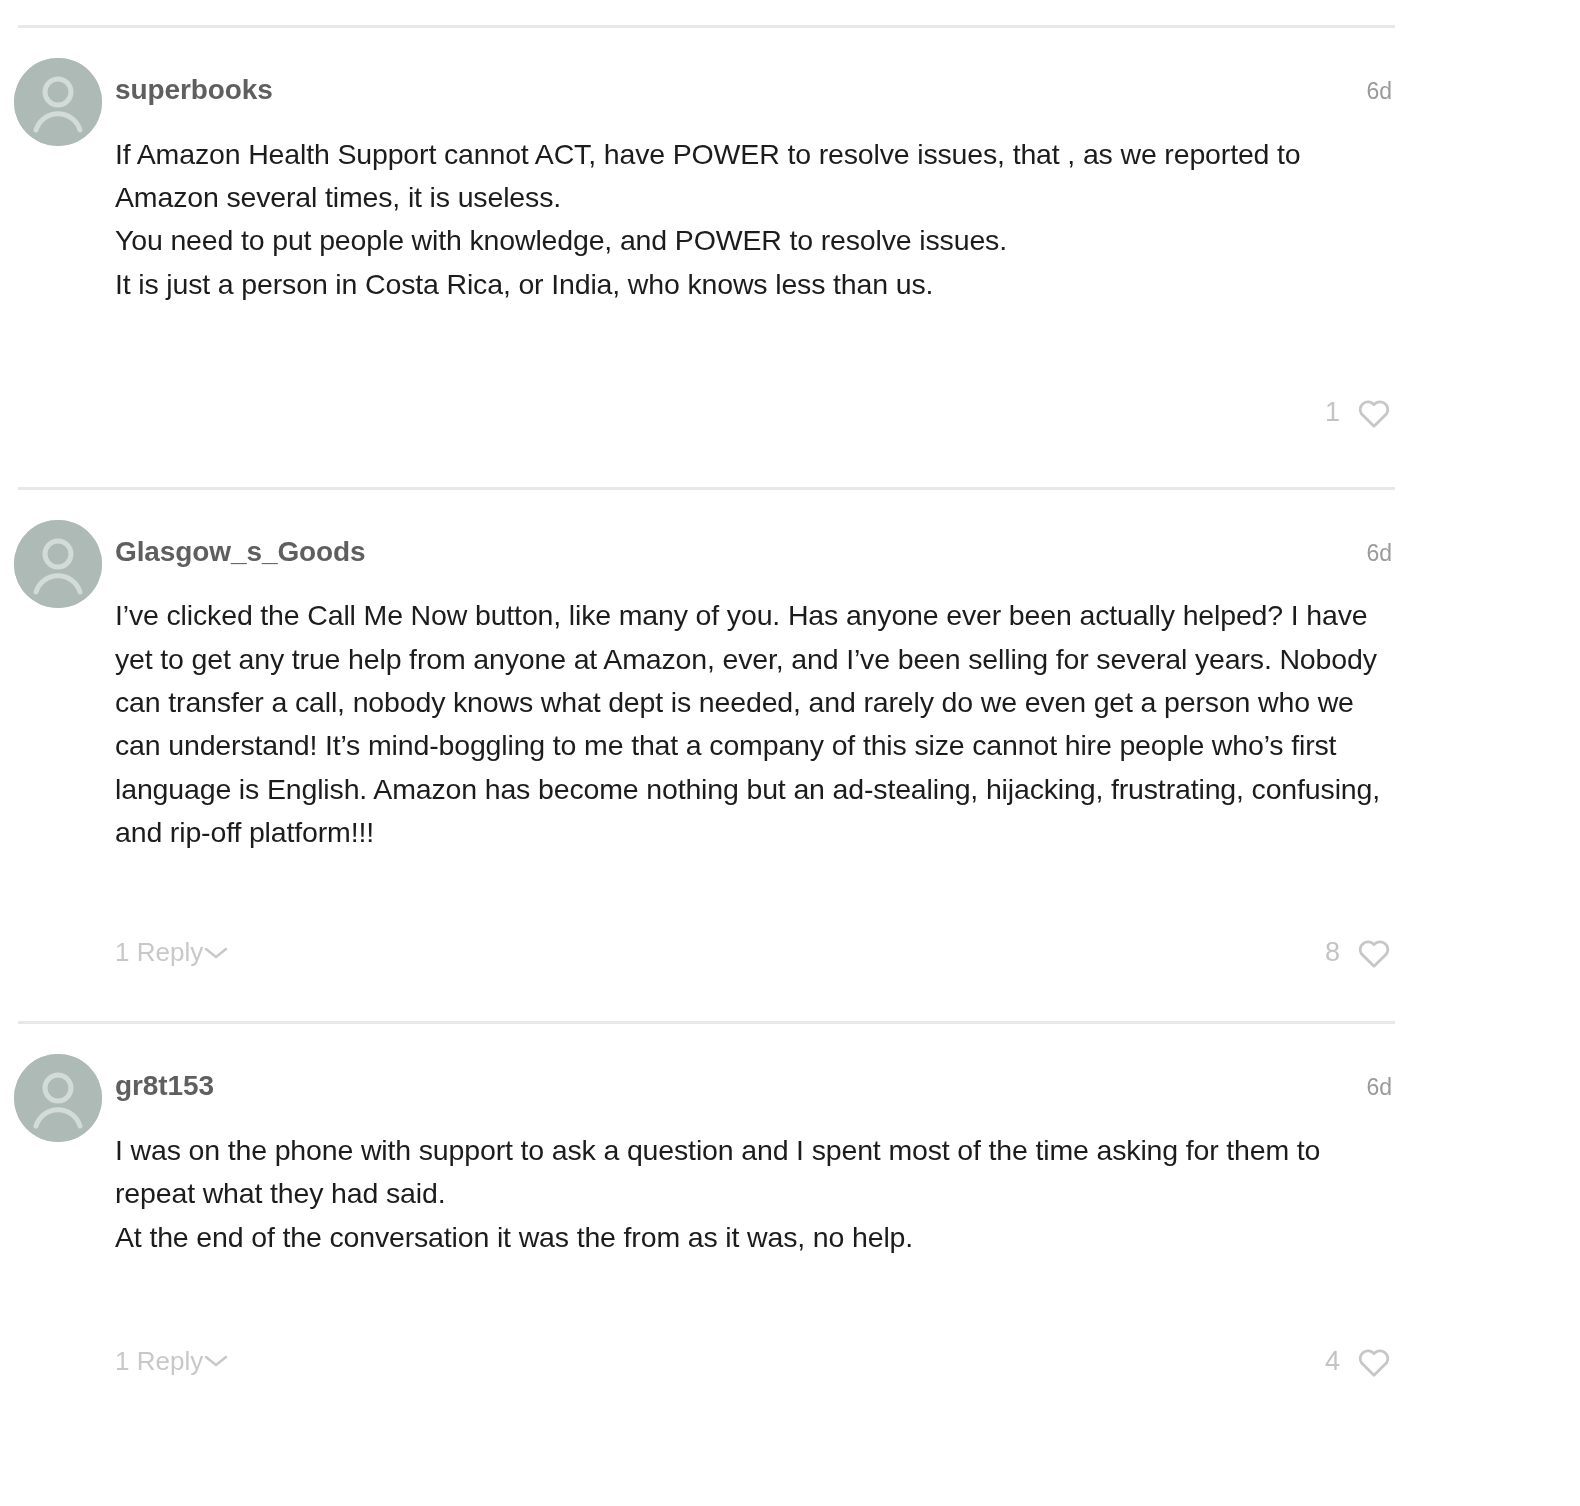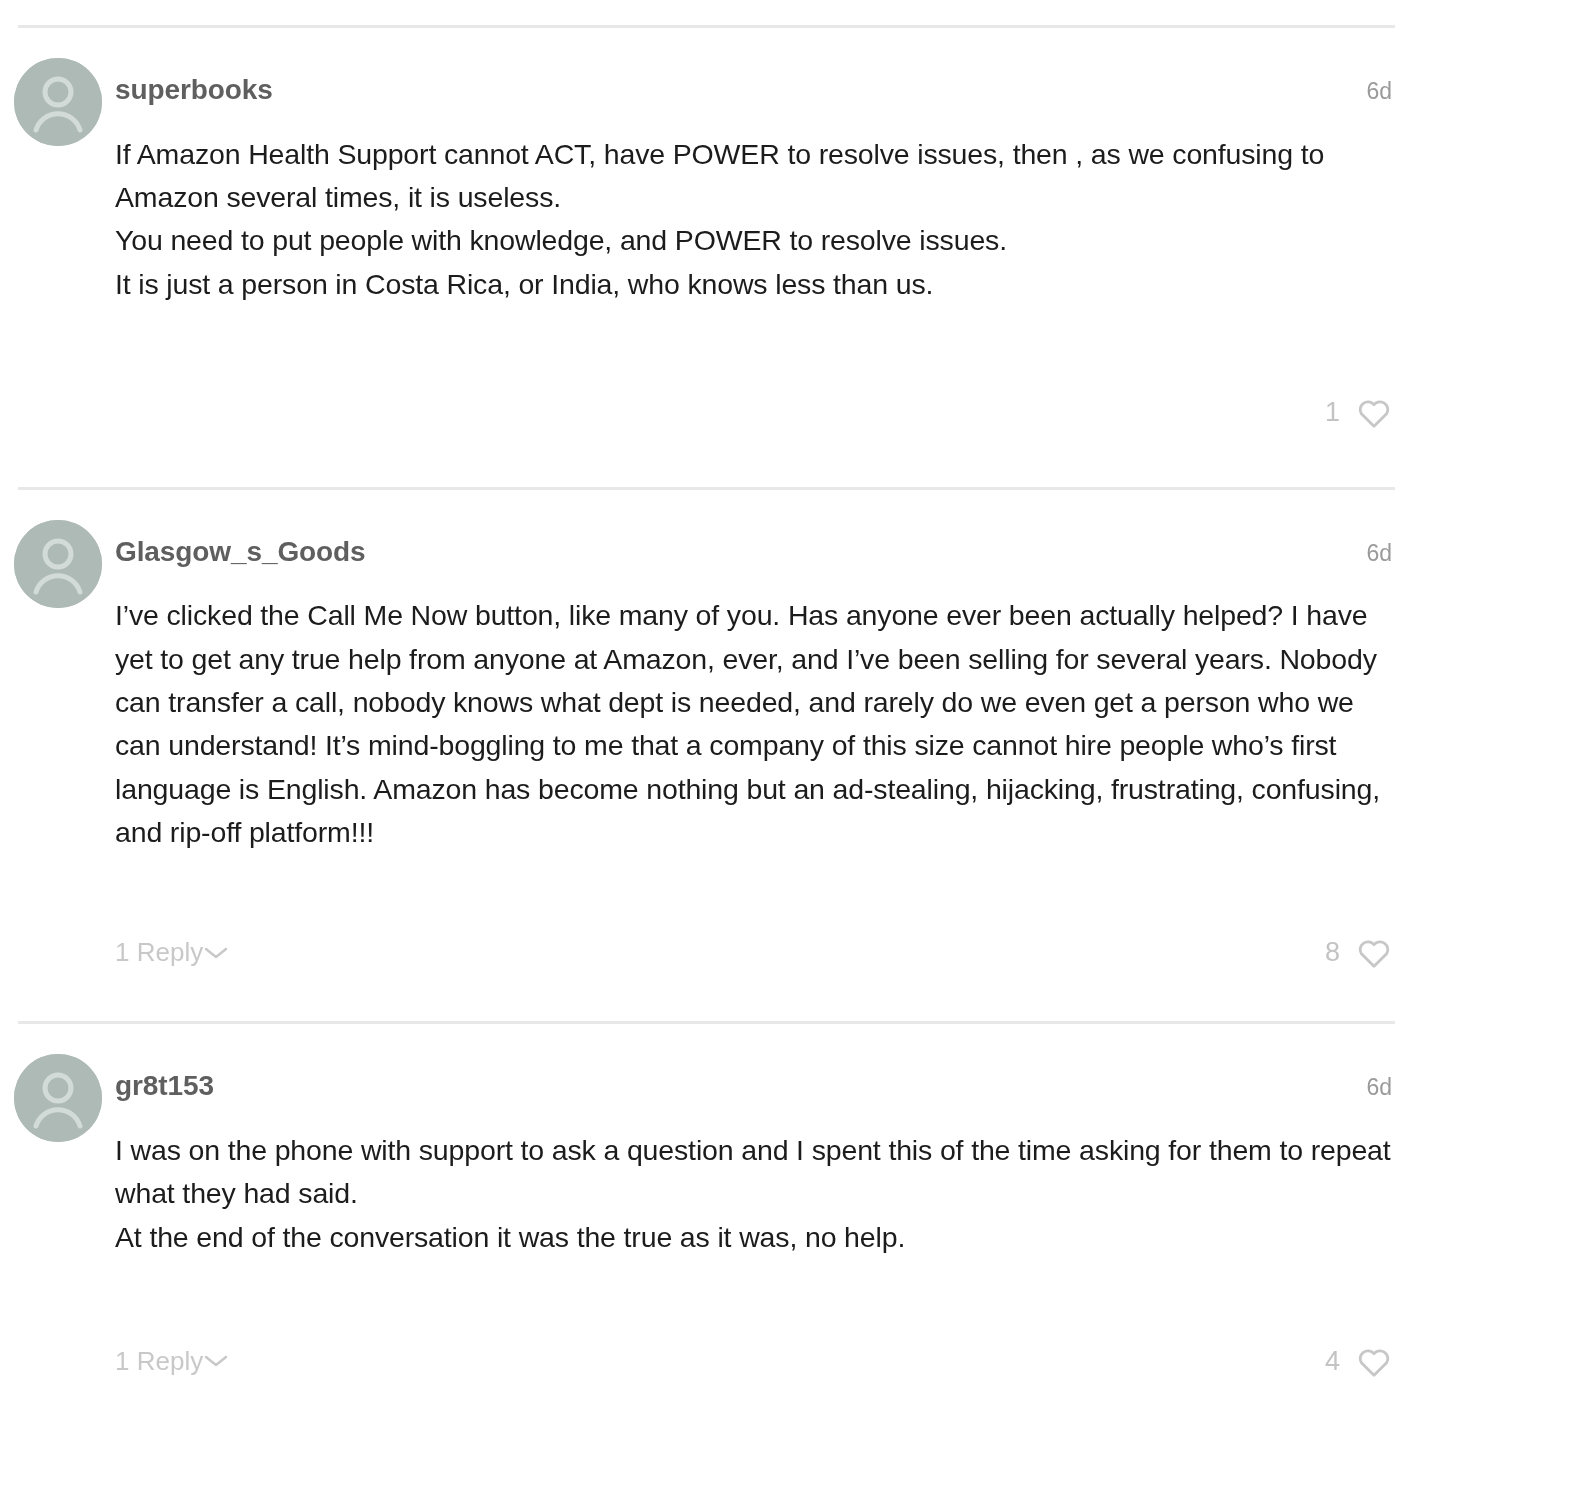--- a/index.html
+++ b/index.html
@@ -145,21 +145,21 @@
           <path d="M22 72 A23 23 0 0 1 66 72" fill="none" stroke="#d2dbd8" stroke-width="5" stroke-linecap="round"></path>
         </svg>
       </span>
     </div>
     <div class="body-col">
       <div class="c-header">
         <span class="username">superbooks</span>
         <span class="timestamp">6d</span>
       </div>
       <div class="c-text">
-        <p>If Amazon Health Support cannot ACT, have POWER to resolve issues, then , as we confusing to Amazon several times, it is useless.</p>
+        <p>If Amazon Health Support cannot ACT, have POWER to resolve issues, that , as we reported to Amazon several times, it is useless.</p>
         <p>You need to put people with knowledge, and POWER to resolve issues.</p>
         <p>It is just a person in Costa Rica, or India, who knows less than us.</p>
       </div>
       <div class="c-footer">
         <div class="replies spacer-invisible">
           <span></span>
         </div>
         <div class="likes">
           <span class="like-count">1</span>
           <span class="heart">
@@ -224,22 +224,22 @@
           <path d="M22 72 A23 23 0 0 1 66 72" fill="none" stroke="#d2dbd8" stroke-width="5" stroke-linecap="round"></path>
         </svg>
       </span>
     </div>
     <div class="body-col">
       <div class="c-header">
         <span class="username">gr8t153</span>
         <span class="timestamp">6d</span>
       </div>
       <div class="c-text">
-        <p>I was on the phone with support to ask a question and I spent this of the time asking for them to repeat what they had said.</p>
-        <p>At the end of the conversation it was the true as it was, no help.</p>
+        <p>I was on the phone with support to ask a question and I spent most of the time asking for them to repeat what they had said.</p>
+        <p>At the end of the conversation it was the from as it was, no help.</p>
       </div>
       <div class="c-footer">
         <div class="replies">
           <span>1 Reply</span>
           <span class="chev">
             <svg width="26" height="16" viewBox="0 0 26 16" aria-hidden="true">
               <path d="M3 4 L13 12 L23 4" fill="none" stroke="#c8c8c8" stroke-width="2.4" stroke-linecap="round" stroke-linejoin="round"></path>
             </svg>
           </span>
         </div>

